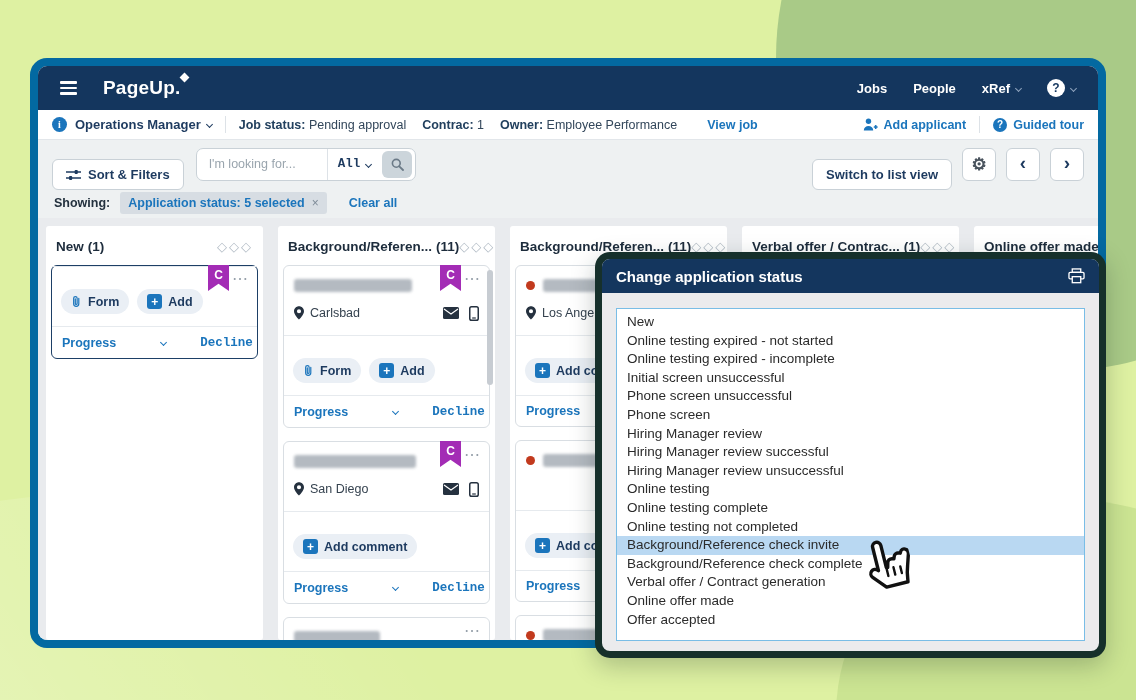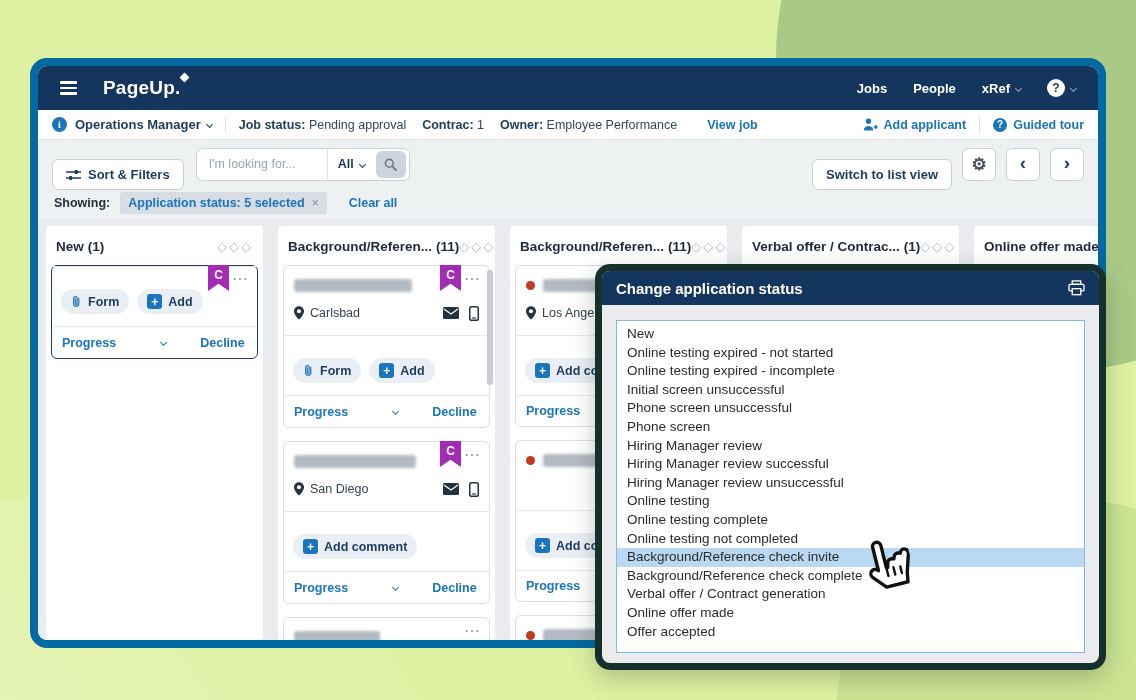--- a/index.html
+++ b/index.html
@@ -52,21 +52,21 @@
   .toolbar { height:48px; background:#eef1f2; display:flex; align-items:center; padding:0 14px; gap:12px; }
   .btn { background:#fff; border:1px solid #c9d1d7; border-radius:6px; padding:7px 13px;
     font-size:13px; font-weight:600; color:#1d3a5f; display:inline-flex; align-items:center; gap:7px; cursor:pointer;
     font-family:"Liberation Sans",sans-serif;margin-top:21px; }
   .search-group { background:#fff; border:1px solid #c9d1d7; border-radius:7px; display:flex;
     align-items:center; height:33px; overflow:hidden; }
   .search-input { border:none; outline:none; width:130px; padding:0 12px; font-size:12.5px;
     color:#42505e; font-family:"Liberation Sans",sans-serif; }
   .search-input::placeholder { color:#9aa5ae; }
   .search-div { width:1px; height:33px; background:#dde2e7; }
-  .scope { font-size:12.5px; font-weight:600; color:#1d3a5f; padding:0 10px; display:inline-flex; align-items:center; cursor:pointer; }
+  .scope { font-size:12.5px; font-weight:600; color:#1d3a5f; padding:0 10px; display:inline-flex; align-items:center; cursor:pointer;font-family:Liberation Mono, monospace; }
   .search-btn { width:30px; height:27px; background:#ccd5db; border:none; border-radius:6px;
     margin:0 3px 0 1px; display:inline-flex; align-items:center; justify-content:center; cursor:pointer; }
   .toolbar-right { margin-left:auto; display:flex; align-items:center; gap:10px; }
   .icon-btn { width:34px; height:33px; background:#fff; border:1px solid #c9d1d7; border-radius:6px;
     display:inline-flex; align-items:center; justify-content:center; cursor:pointer;
     font-size:17px; color:#4a545e; font-weight:bold; }
   .icon-btn.arrow { font-size:19px; color:#1d3a5f; padding-bottom:3px; }
 
   
   .showing { height:30px; background:#eef1f2; display:flex; align-items:center; padding:0 16px; font-size:12.5px; }
@@ -101,25 +101,25 @@
   .loc-row { display:flex; align-items:center; margin-top:12px; height:16px; }
   .loc-text { font-size:12.5px; color:#35424f; margin-left:6px; }
   .contact-icons { margin-left:auto; display:flex; align-items:center; gap:10px; }
   .card-mid { border-top:1px solid #e6eaee; padding:22px 9px 12px; display:flex; gap:8px; }
   .pill { background:#eaeff5; border-radius:14px; padding:5px 10px; font-size:12.5px; font-weight:bold;
     color:#1d3a5f; display:inline-flex; align-items:center; gap:6px; cursor:pointer; }
   .plus-sq { width:15px; height:15px; background:#1b75bc; border-radius:3px; color:#fff;
     font-size:12px; font-weight:bold; display:inline-flex; align-items:center; justify-content:center; line-height:1; }
   .card-foot { border-top:1px solid #e6eaee; padding:8px 10px; display:flex; align-items:center; }
   .foot-link { color:#1b75bc; font-size:12.5px; font-weight:bold; cursor:pointer; display:inline-flex; align-items:center;gap:39px; }
-  .foot-link + .foot-link { margin-left:34px; }
+  .foot-link + .foot-link { margin-left:34px;font-family:Liberation Mono, monospace; }
   .card-foot .diamonds { font-size:13px; }
 
   
-  .modal { position:absolute; left:595px; top:264px; width:511px; height:406px; z-index:20;
+  .modal { position:absolute; left:595px; top:252px; width:511px; height:406px; z-index:20;
     border:7px solid #16302b; border-radius:15px; background:#ebebed; overflow:hidden;
     box-shadow:0 8px 24px rgba(20,40,30,.25); }
   .modal-head { height:34px; background:#14365e; color:#fff; display:flex; align-items:center;
     justify-content:space-between; padding:0 14px; }
   .modal-title { font-size:15px; font-weight:bold; }
   .modal-body { padding:15px 14px 10px; height:calc(100% - 34px); }
   .listbox { background:#fff; border:1.5px solid #79bde6; height:100%; overflow:hidden; padding:4px 0; }
   .opt { font-size:13.5px; color:#2b2b2b; padding:0 10px; height:18.6px; line-height:18.6px;
     white-space:nowrap; cursor:pointer; }
   .opt.selected { background:#b9d8f2; }

